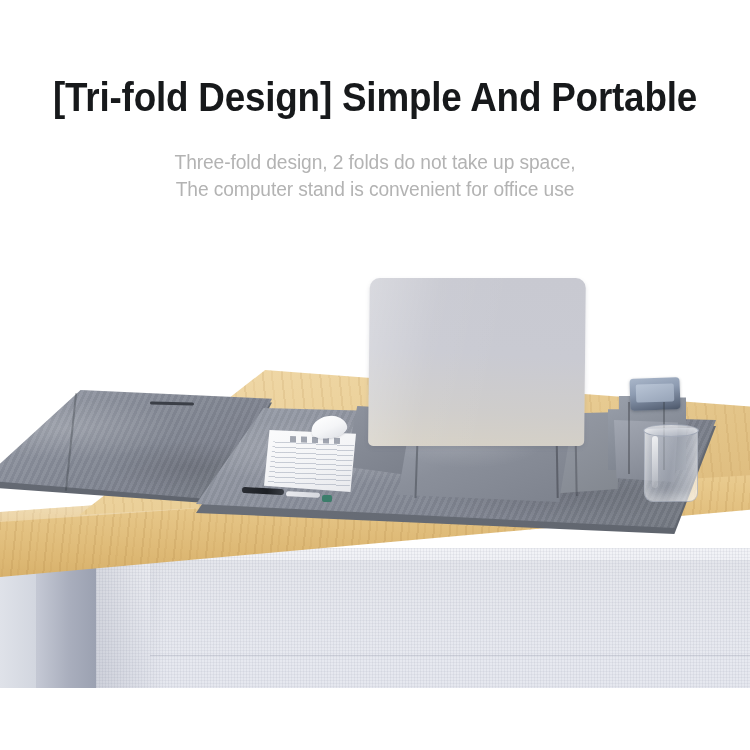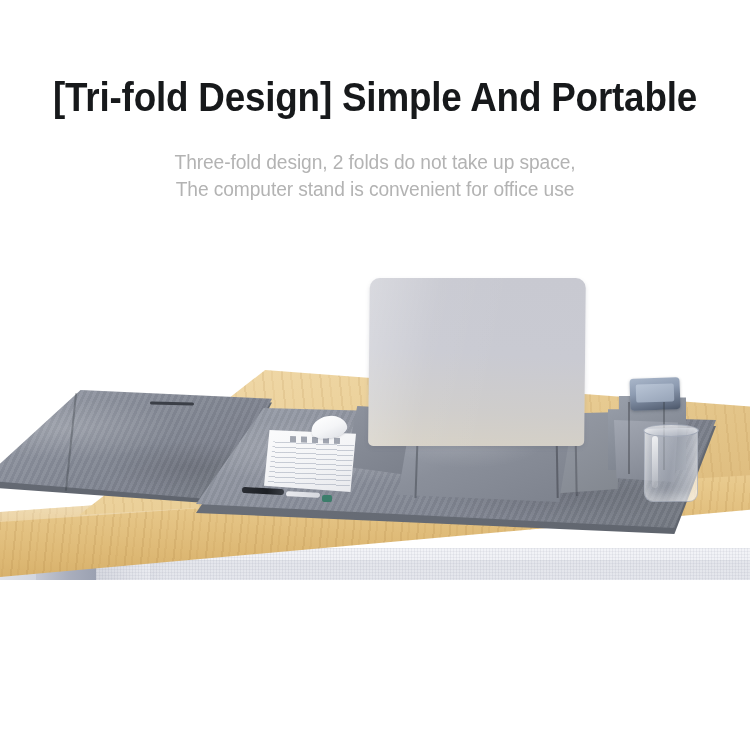--- a/index.html
+++ b/index.html
@@ -6,21 +6,21 @@
     margin: 0;
     padding: 0;
     background: #ffffff;
   }
   body {
     font-family: "Liberation Sans", sans-serif;
   }
   #stage {
     position: relative;
     width: 750px;
-    height: 580px;
+    height: 688px;
     overflow: hidden;
     background: #ffffff;
   }
 
   
   .headline {
     position: absolute;
     left: 0;
     top: 74px;
     width: 750px;

